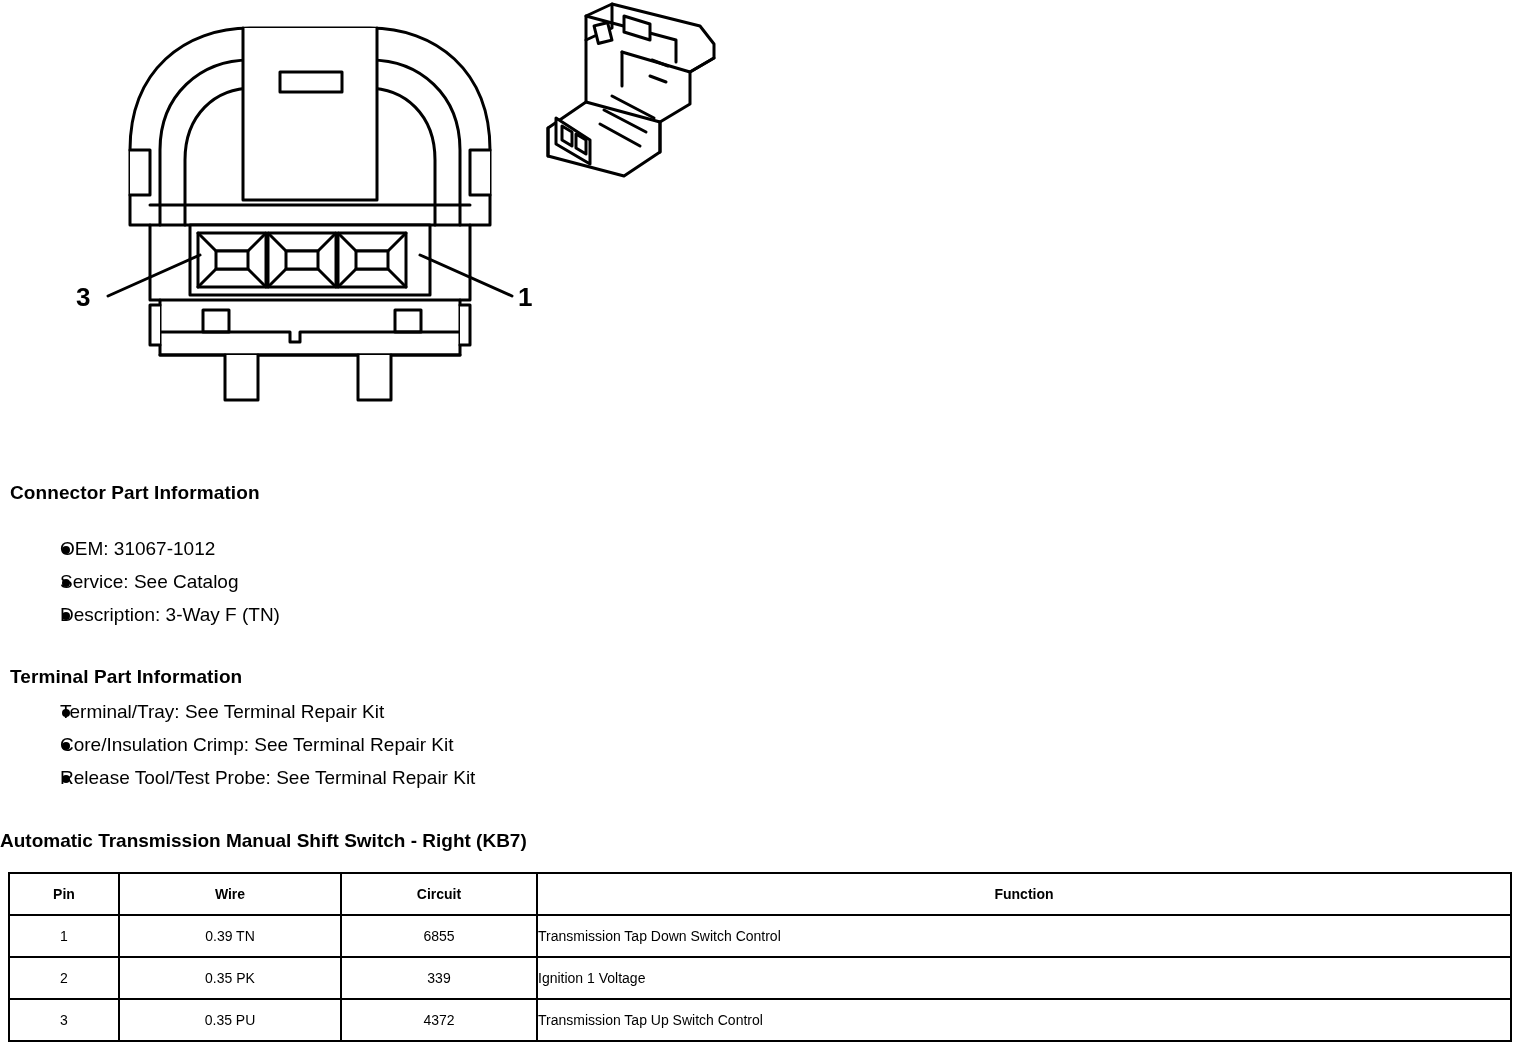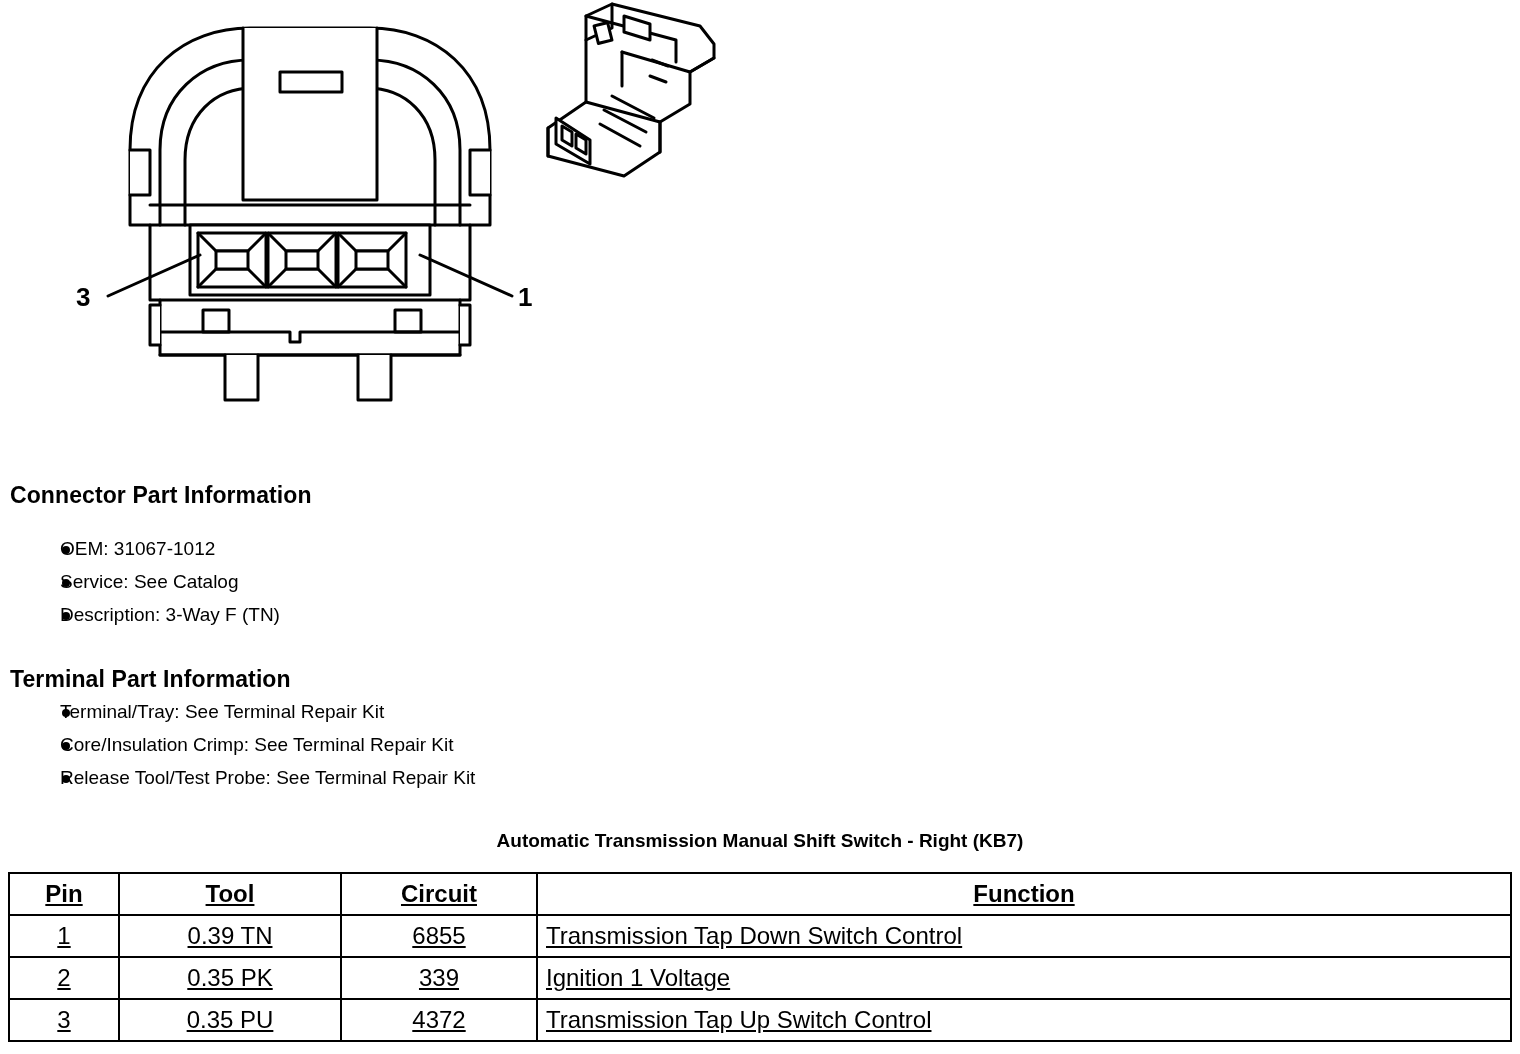--- a/index.html
+++ b/index.html
@@ -29,21 +29,21 @@
     width: 760px;
     height: 440px;
   }
   .illustration svg {
     display: block;
   }
 
   
   .section-heading {
     position: absolute;
-    font-size: 23px;
+    font-size: 19px;
     font-weight: bold;
     letter-spacing: 0.1px;
   }
   #connector-heading { left: 10px; top: 482px; }
   #terminal-heading  { left: 10px; top: 666px; }
 
   ul.bullets {
     position: absolute;
     margin: 0;
     padding: 0;
@@ -69,42 +69,41 @@
   ul.bullets li .txt { display: inline-block; }
   #connector-list { left: 30px; top: 532px; }
   #terminal-list  { left: 30px; top: 695px; }
 
   
   #table-title {
     position: absolute;
     left: 0;
     top: 830px;
     width: 1520px;
-    text-align: center;
+    text-align: left;
     font-size: 19px;
     font-weight: bold;
   }
   #pin-table {
     position: absolute;
     left: 8px;
     top: 872px;
     width: 1504px;
     border-collapse: collapse;
     table-layout: fixed;
-    font-size: 24px;
-    text-decoration: underline;
+    font-size: 14px;
   }
   #pin-table th, #pin-table td {
     border: 2px solid #000;
     height: 40px;
     padding: 0 8px;
   }
   #pin-table th { font-weight: bold; text-align: center; }
   #pin-table td.c { text-align: center; }
-  #pin-table td.l { text-align: left; padding-left: 8px; }
+  #pin-table td.l { text-align: left; padding-left: 0; }
   .col-pin { width: 110px; }
   .col-wire { width: 222px; }
   .col-circuit { width: 196px; }
 </style>
 </head>
 <body>
 
 <div id="page">
 
   <div class="illustration">
@@ -225,21 +224,21 @@
   <table id="pin-table">
     <colgroup>
       <col class="col-pin">
         <col class="col-wire">
         <col class="col-circuit">
         <col>
     </colgroup>
     <thead>
       <tr>
         <th>Pin</th>
-        <th>Tool</th>
+        <th>Wire</th>
         <th>Circuit</th>
         <th>Function</th>
       </tr>
     </thead>
     <tbody>
       <tr>
         <td class="c">1</td>
         <td class="c">0.39 TN</td>
         <td class="c">6855</td>
         <td class="l">Transmission Tap Down Switch Control</td>

